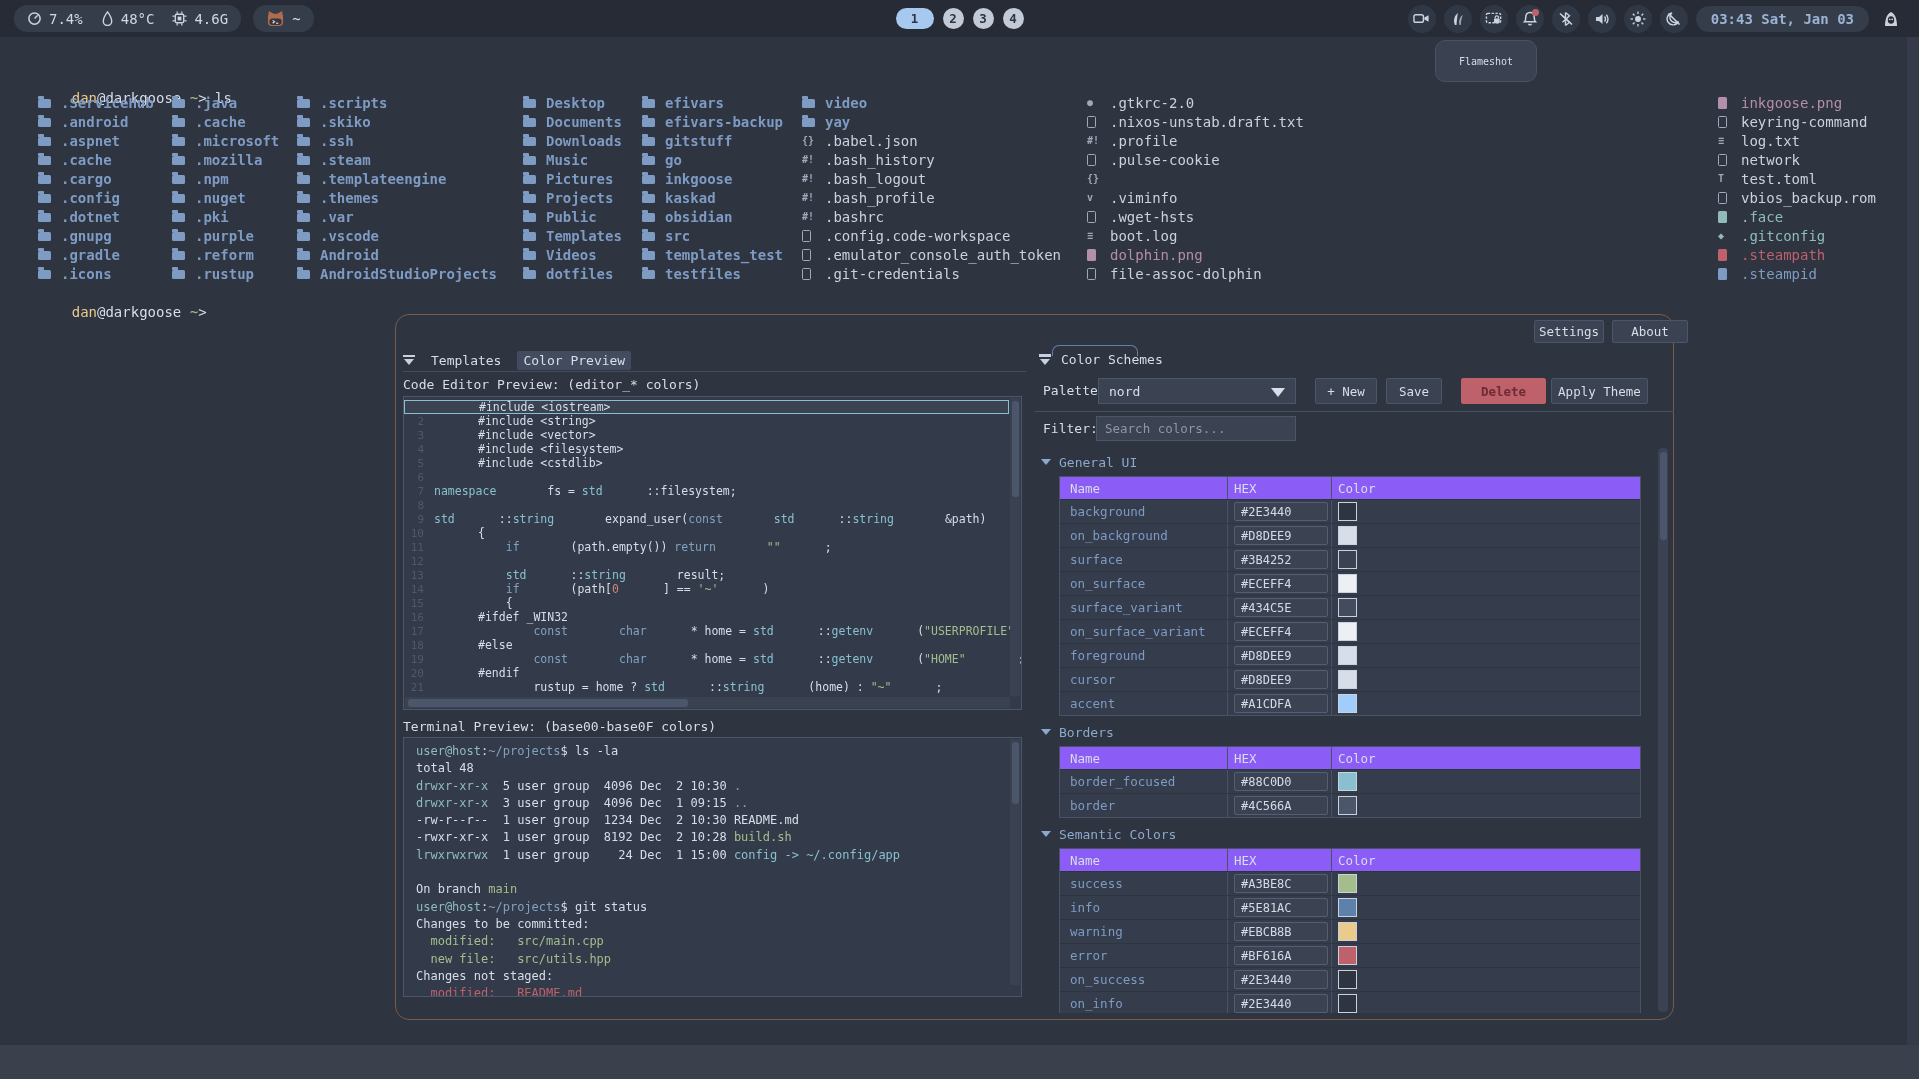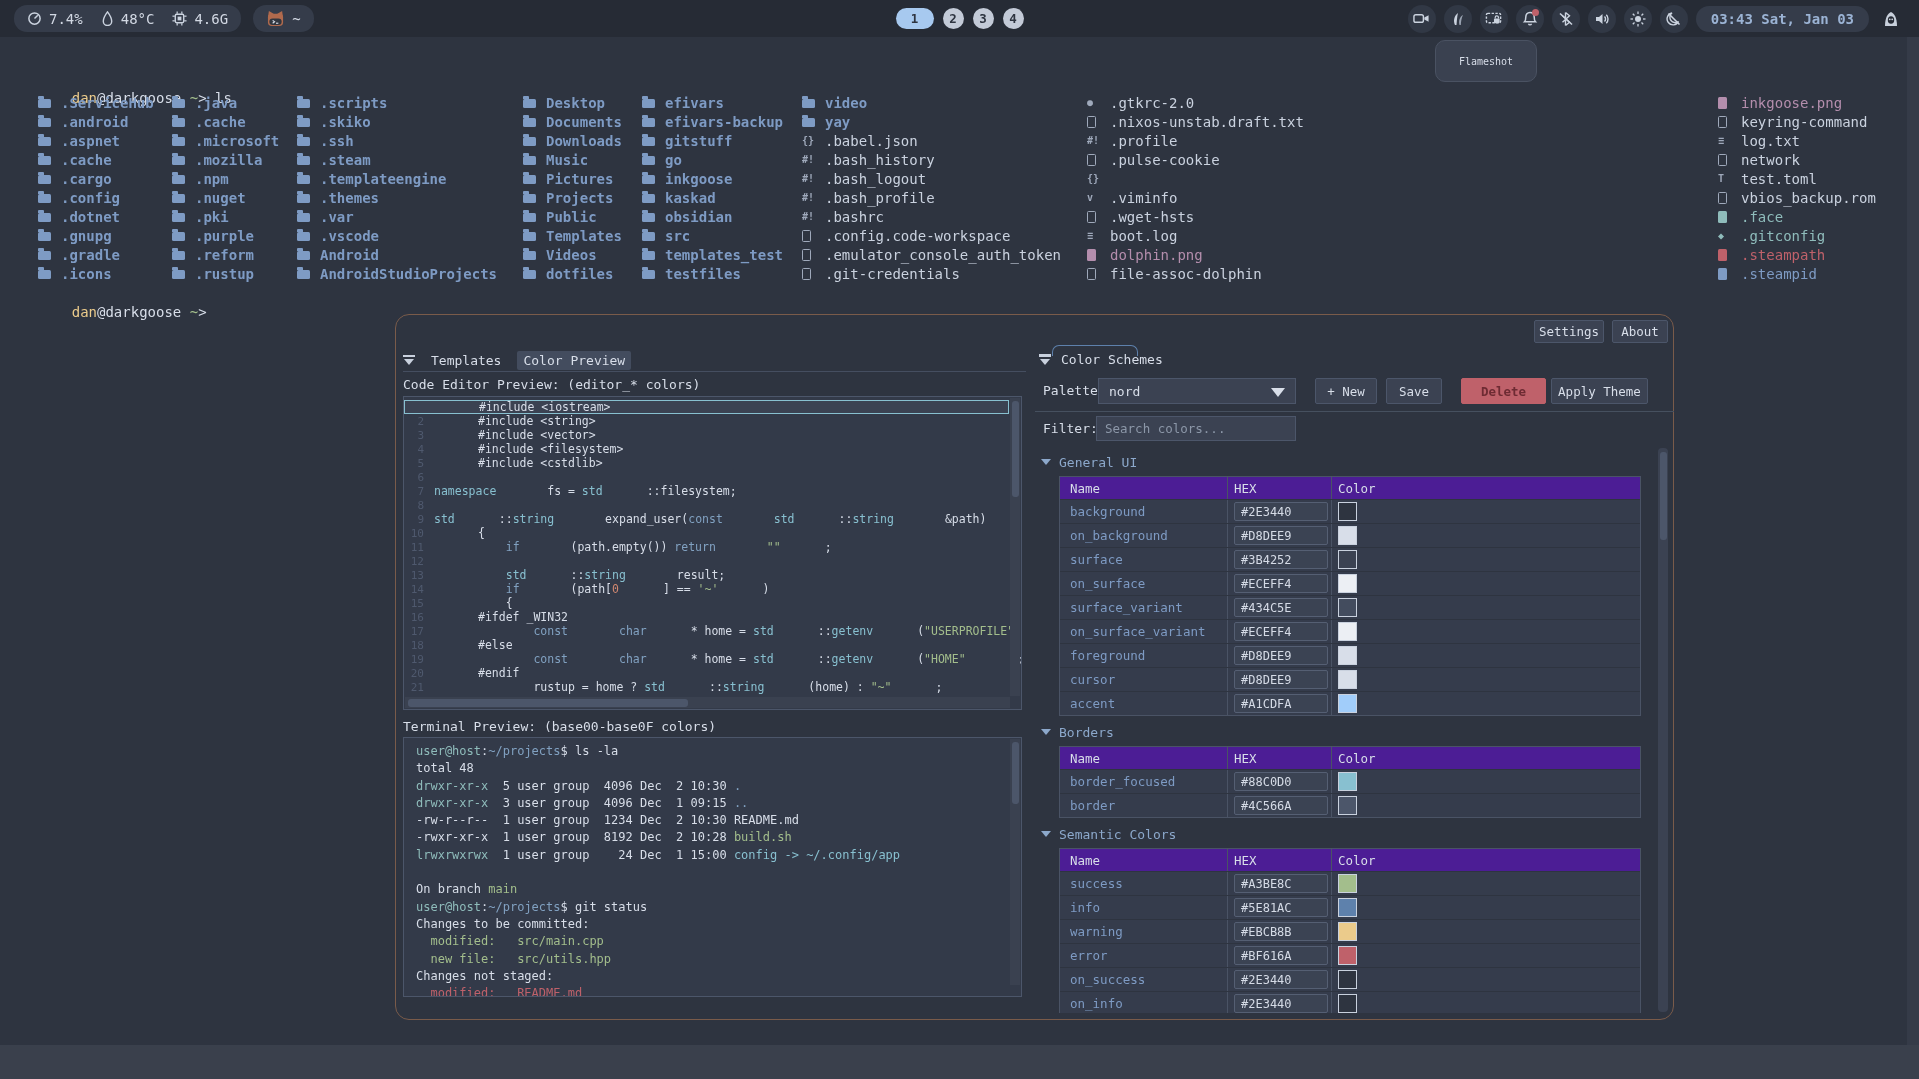--- a/index.html
+++ b/index.html
@@ -42,21 +42,21 @@
   .ic-sfile { width:9px; height:12px; border-radius:1.5px; }
   .ic-glyph { font-size:10px; font-weight:bold; color:#9FA9BB; line-height:12px; }
   .dirname { color:#7E9BC4; font-weight:bold; }
   .filename { color:#CAD2DF; }
   #edgestrip { left:1907px; top:37px; width:12px; height:1008px; background:#353B48; }
 
   
   #window { left:395px; top:314px; width:1279px; height:706px; background:#2E3440; border:1px solid #7A5B4A; border-radius:14px; }
   .btn { background:#3B4252; border:1px solid #4C566A; color:#D8DEE9; font-size:12.5px; font-family:inherit; display:flex; align-items:center; justify-content:center; border-radius:2px; cursor:default; }
   #settings-btn { left:1534px; top:320px; width:70px; height:23px; }
-  #about-btn { left:1612px; top:320px; width:56px; height:23px; }
+  #about-btn { left:1612px; top:320px; width:76px; height:23px; }
 
   
   #left-tabrow { left:403px; top:349px; width:623px; height:23px; display:flex; align-items:center; gap:10px; border-bottom:1px solid #454E60; }
   .funnel { position:relative; width:12px; height:11px; flex:none; }
   .funnel::before { content:""; position:absolute; top:0; left:0; width:12px; height:2.5px; background:#C9D1DE; }
   .funnel::after { content:""; position:absolute; top:4.5px; left:0.5px; width:0; height:0; border-left:5.5px solid transparent; border-right:5.5px solid transparent; border-top:6px solid #C9D1DE; }
   .tab-label { font-size:13px; color:#D8DEE9; padding:2px 6px; }
   .tab-chip { background:#434C5E; border-radius:2px; }
   #editor-label, #termprev-label { font-size:13px; color:#D8DEE9; }
   #editor-label { left:403px; top:377px; }
@@ -92,21 +92,21 @@
   #right-sep { left:1035px; top:411px; width:639px; height:1px; background:#46505F; }
   #filter-label { left:1043px; top:421px; font-size:13px; }
   #filter-input { left:1096px; top:416px; width:200px; height:25px; background:#3B4252; border:1px solid #4C566A; font-family:inherit; font-size:12.5px; color:#D8DEE9; padding:0 8px; outline:none; }
   #filter-input::placeholder { color:#8C97A8; }
 
   #tables { left:1039px; top:446px; width:616px; height:567px; overflow:hidden; }
   .section-title { display:flex; align-items:center; gap:8px; color:#8CA8CB; font-size:13px; margin:8px 0 6px 2px; height:16px; }
   .tri { width:0; height:0; border-left:5px solid transparent; border-right:5px solid transparent; border-top:6px solid #8CA8CB; flex:none; }
   .ctable { border:1px solid #4A5365; margin-left:20px; width:582px; background:#353C4C; }
   .crow { display:flex; align-items:center; height:24px; border-top:1px solid #2E3440; }
-  .crow.head { height:22px; background:#4c1d95; border-top:none; font-size:12.5px; color:#D8DEE9; }
+  .crow.head { height:22px; background:#8b5cf6; border-top:none; font-size:12.5px; color:#D8DEE9; }
   .cell-name { width:168px; flex:none; padding-left:10px; font-size:12.5px; color:#7E9BC4; border-right:1px solid #4A5365; align-self:stretch; display:flex; align-items:center; }
   .crow.head .cell-name { color:#D8DEE9; }
   .cell-hex { width:104px; flex:none; padding-left:6px; border-right:1px solid #4A5365; align-self:stretch; display:flex; align-items:center; font-size:12.5px; }
   .hexbox { width:94px; height:19px; background:#3B4353; border:1px solid #555F73; border-radius:2px; display:flex; align-items:center; padding-left:6px; font-size:12px; color:#D5DBE6; }
   .cell-color { flex:1; padding-left:6px; display:flex; align-items:center; }
   .swatch { width:19px; height:19px; border:1px solid #C9D1DE; }
   #right-vscroll { left:1658px; top:448px; width:10px; height:564px; background:#3B4252; border-radius:4px; }
   #right-vthumb { position:absolute; left:1.5px; top:4px; width:7px; height:88px; background:#4C566A; border-radius:3px; }
 
   

